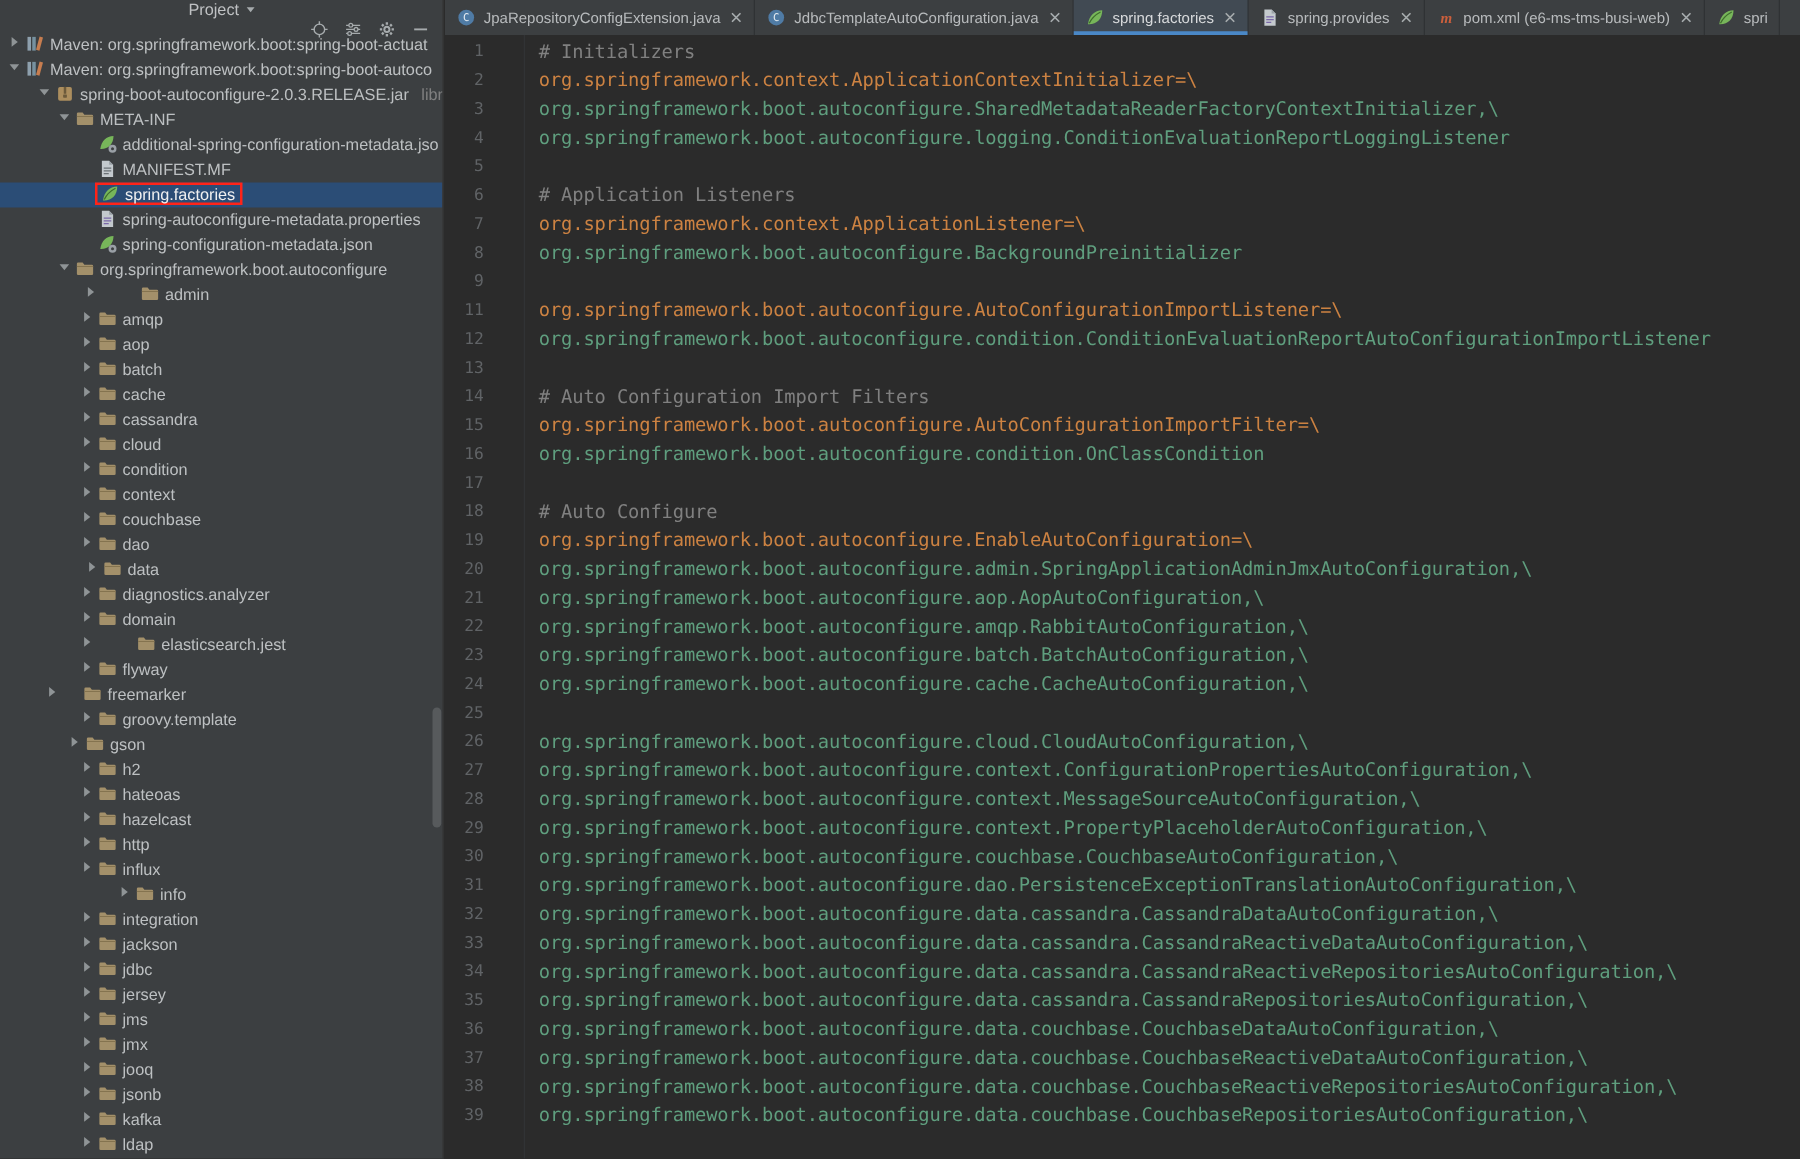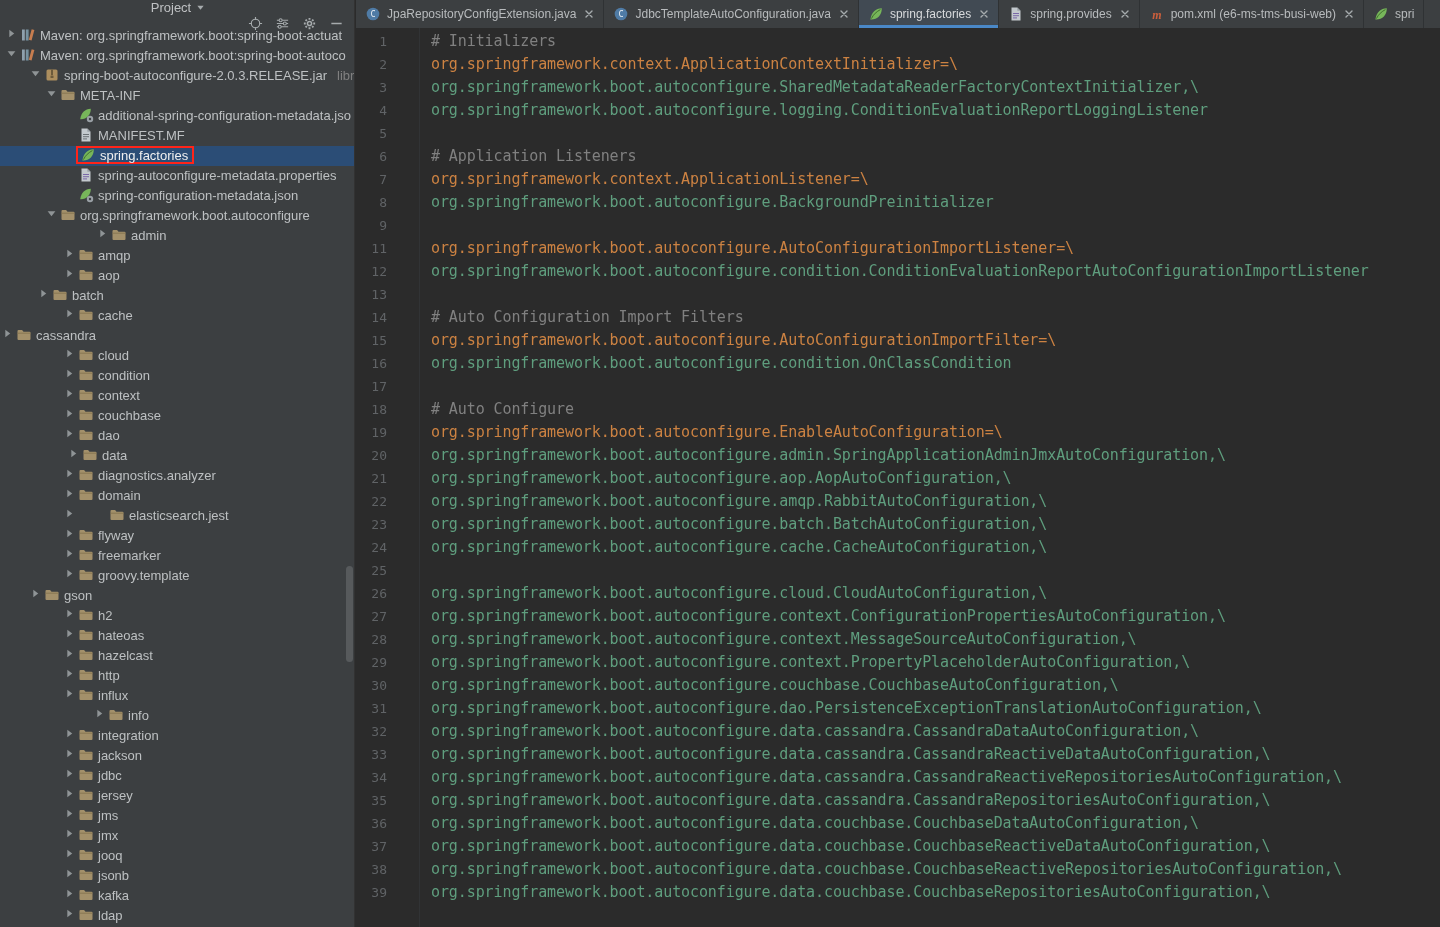--- a/index.html
+++ b/index.html
@@ -234,21 +234,21 @@
           <span class="row-content">
             <span class="icon">
               <svg width="16" height="16" viewBox="0 0 16 16">
                 <path d="M1.5 4 a1 1 0 0 1 1 -1 h3.6 l1.4 1.8 h6 a1 1 0 0 1 1 1 V12 a1 1 0 0 1 -1 1 h-11 a1 1 0 0 1 -1 -1 Z" fill="#a3906a"></path>
                 <path d="M1.5 6.2 h13" stroke="#84734f" stroke-width="0.9"></path>
               </svg>
             </span>
             <span>org.springframework.boot.autoconfigure</span>
           </span>
         </div>
-        <div class="tree-row" style="padding-left: 95px;">
+        <div class="tree-row" style="padding-left: 65px; gap: 31px;">
           <span class="arrow">
             <svg width="11" height="11" viewBox="0 0 10 10">
               <path d="M3 1.5 L7.5 5 L3 8.5 Z" fill="#8f9496"></path>
             </svg>
           </span>
           <span class="row-content">
             <span class="icon">
               <svg width="16" height="16" viewBox="0 0 16 16">
                 <path d="M1.5 4 a1 1 0 0 1 1 -1 h3.6 l1.4 1.8 h6 a1 1 0 0 1 1 1 V12 a1 1 0 0 1 -1 1 h-11 a1 1 0 0 1 -1 -1 Z" fill="#a3906a"></path>
                 <path d="M1.5 6.2 h13" stroke="#84734f" stroke-width="0.9"></path>
@@ -282,21 +282,21 @@
           <span class="row-content">
             <span class="icon">
               <svg width="16" height="16" viewBox="0 0 16 16">
                 <path d="M1.5 4 a1 1 0 0 1 1 -1 h3.6 l1.4 1.8 h6 a1 1 0 0 1 1 1 V12 a1 1 0 0 1 -1 1 h-11 a1 1 0 0 1 -1 -1 Z" fill="#a3906a"></path>
                 <path d="M1.5 6.2 h13" stroke="#84734f" stroke-width="0.9"></path>
               </svg>
             </span>
             <span>aop</span>
           </span>
         </div>
-        <div class="tree-row" style="padding-left: 36px;">
+        <div class="tree-row" style="padding-left: 62px;">
           <span class="arrow">
             <svg width="11" height="11" viewBox="0 0 10 10">
               <path d="M3 1.5 L7.5 5 L3 8.5 Z" fill="#8f9496"></path>
             </svg>
           </span>
           <span class="row-content">
             <span class="icon">
               <svg width="16" height="16" viewBox="0 0 16 16">
                 <path d="M1.5 4 a1 1 0 0 1 1 -1 h3.6 l1.4 1.8 h6 a1 1 0 0 1 1 1 V12 a1 1 0 0 1 -1 1 h-11 a1 1 0 0 1 -1 -1 Z" fill="#a3906a"></path>
                 <path d="M1.5 6.2 h13" stroke="#84734f" stroke-width="0.9"></path>
@@ -314,21 +314,21 @@
           <span class="row-content">
             <span class="icon">
               <svg width="16" height="16" viewBox="0 0 16 16">
                 <path d="M1.5 4 a1 1 0 0 1 1 -1 h3.6 l1.4 1.8 h6 a1 1 0 0 1 1 1 V12 a1 1 0 0 1 -1 1 h-11 a1 1 0 0 1 -1 -1 Z" fill="#a3906a"></path>
                 <path d="M1.5 6.2 h13" stroke="#84734f" stroke-width="0.9"></path>
               </svg>
             </span>
             <span>cache</span>
           </span>
         </div>
-        <div class="tree-row" style="">
+        <div class="tree-row" style="padding-left: 62px;">
           <span class="arrow">
             <svg width="11" height="11" viewBox="0 0 10 10">
               <path d="M3 1.5 L7.5 5 L3 8.5 Z" fill="#8f9496"></path>
             </svg>
           </span>
           <span class="row-content">
             <span class="icon">
               <svg width="16" height="16" viewBox="0 0 16 16">
                 <path d="M1.5 4 a1 1 0 0 1 1 -1 h3.6 l1.4 1.8 h6 a1 1 0 0 1 1 1 V12 a1 1 0 0 1 -1 1 h-11 a1 1 0 0 1 -1 -1 Z" fill="#a3906a"></path>
                 <path d="M1.5 6.2 h13" stroke="#84734f" stroke-width="0.9"></path>
@@ -490,21 +490,21 @@
           <span class="row-content">
             <span class="icon">
               <svg width="16" height="16" viewBox="0 0 16 16">
                 <path d="M1.5 4 a1 1 0 0 1 1 -1 h3.6 l1.4 1.8 h6 a1 1 0 0 1 1 1 V12 a1 1 0 0 1 -1 1 h-11 a1 1 0 0 1 -1 -1 Z" fill="#a3906a"></path>
                 <path d="M1.5 6.2 h13" stroke="#84734f" stroke-width="0.9"></path>
               </svg>
             </span>
             <span>flyway</span>
           </span>
         </div>
-        <div class="tree-row" style="padding-left: 62px;">
+        <div class="tree-row" style="padding-left: 34px; gap: 16px;">
           <span class="arrow">
             <svg width="11" height="11" viewBox="0 0 10 10">
               <path d="M3 1.5 L7.5 5 L3 8.5 Z" fill="#8f9496"></path>
             </svg>
           </span>
           <span class="row-content">
             <span class="icon">
               <svg width="16" height="16" viewBox="0 0 16 16">
                 <path d="M1.5 4 a1 1 0 0 1 1 -1 h3.6 l1.4 1.8 h6 a1 1 0 0 1 1 1 V12 a1 1 0 0 1 -1 1 h-11 a1 1 0 0 1 -1 -1 Z" fill="#a3906a"></path>
                 <path d="M1.5 6.2 h13" stroke="#84734f" stroke-width="0.9"></path>
@@ -522,21 +522,21 @@
           <span class="row-content">
             <span class="icon">
               <svg width="16" height="16" viewBox="0 0 16 16">
                 <path d="M1.5 4 a1 1 0 0 1 1 -1 h3.6 l1.4 1.8 h6 a1 1 0 0 1 1 1 V12 a1 1 0 0 1 -1 1 h-11 a1 1 0 0 1 -1 -1 Z" fill="#a3906a"></path>
                 <path d="M1.5 6.2 h13" stroke="#84734f" stroke-width="0.9"></path>
               </svg>
             </span>
             <span>groovy.template</span>
           </span>
         </div>
-        <div class="tree-row" style="padding-left: 28px;">
+        <div class="tree-row" style="padding-left: 52px;">
           <span class="arrow">
             <svg width="11" height="11" viewBox="0 0 10 10">
               <path d="M3 1.5 L7.5 5 L3 8.5 Z" fill="#8f9496"></path>
             </svg>
           </span>
           <span class="row-content">
             <span class="icon">
               <svg width="16" height="16" viewBox="0 0 16 16">
                 <path d="M1.5 4 a1 1 0 0 1 1 -1 h3.6 l1.4 1.8 h6 a1 1 0 0 1 1 1 V12 a1 1 0 0 1 -1 1 h-11 a1 1 0 0 1 -1 -1 Z" fill="#a3906a"></path>
                 <path d="M1.5 6.2 h13" stroke="#84734f" stroke-width="0.9"></path>

